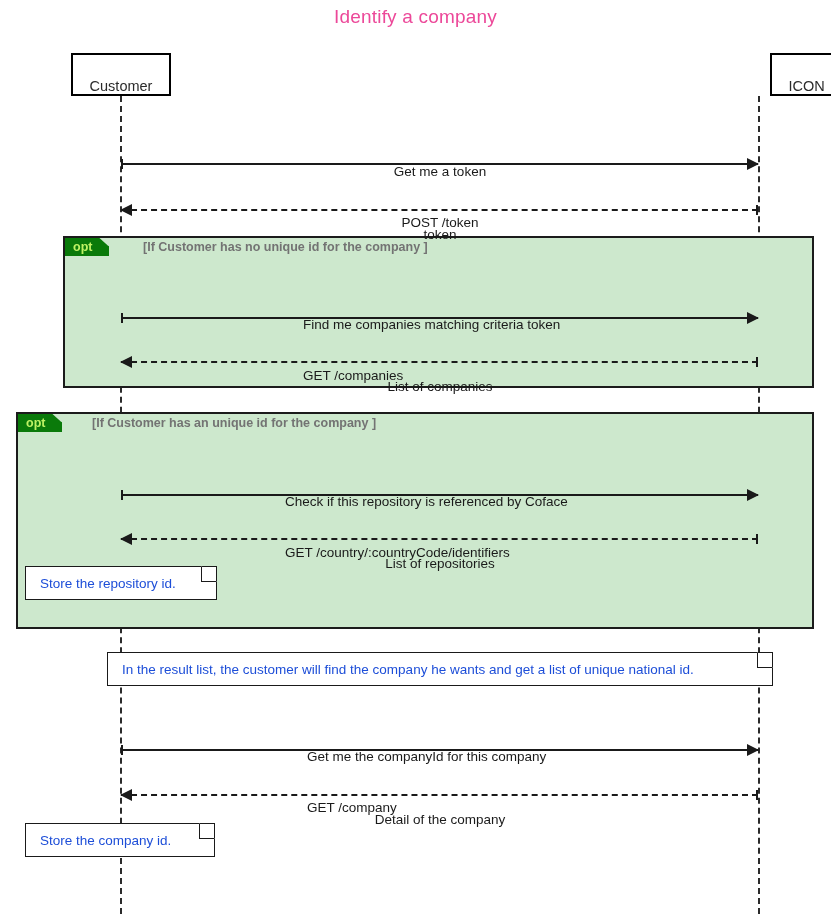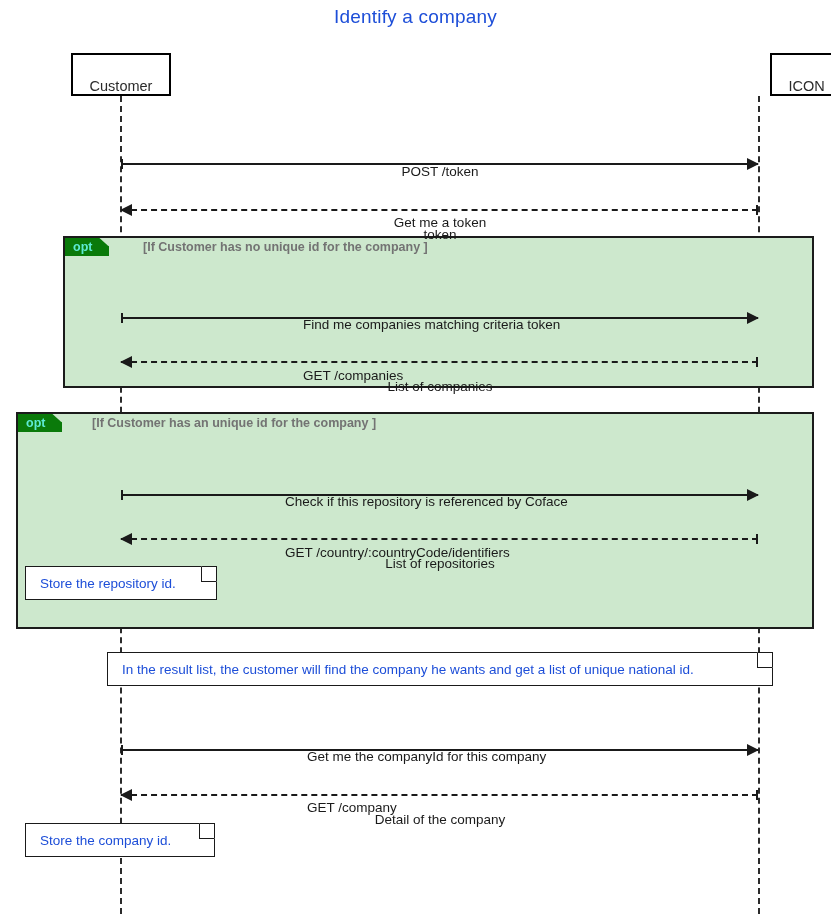--- a/index.html
+++ b/index.html
@@ -18,21 +18,21 @@
     background: #ffffff;
     overflow: hidden;
   }
   #diagram-title {
     position: absolute;
     left: 0;
     top: 6px;
     width: 831px;
     text-align: center;
     font-size: 19px;
-    color: #1d4ed8;
+    color: #ec4899;
     letter-spacing: .2px;
   }
   
   .participant-box {
     position: absolute;
     box-sizing: border-box;
     background: #ffffff;
     border: 2px solid #000000;
     display: flex;
     align-items: flex-end;
@@ -56,21 +56,21 @@
     background: #cde8cd;
     z-index: 2;
   }
   .fragment-tag {
     position: absolute;
     left: -0px;
     top: -0px;
     height: 18px;
     padding: 0 16px 0 8px;
     background: #0a7a0a;
-    color: #5eead4;
+    color: #bef264;
     font-size: 12.5px;
     font-weight: bold;
     line-height: 18px;
     text-align: center;
     border-right: 1px solid #0a7a0a;
     -webkit-clip-path: polygon(0 0, calc(100% - 10px) 0, 100% 50%, 100% 100%, 0 100%);
     clip-path: polygon(0 0, calc(100% - 10px) 0, 100% 50%, 100% 100%, 0 100%);
     box-sizing: border-box;
   }
   .fragment-guard {
@@ -186,22 +186,22 @@
   </div>
 
   <div class="participant-box" style="left:71px; top:53px; width:100px; height:43px;">
     <span>Customer</span>
   </div>
   <div class="participant-box" style="left:722px; top:53px; width:73px; height:43px;margin-left:48px;">
     <span>ICON</span>
   </div>
 
   <div class="message-label center" style="left:290px; top:129px; width:300px;">
+    <span class="note-text">Get me a token</span>
     <span class="note-text">POST /token</span>
-    <span class="note-text">Get me a token</span>
   </div>
   <div class="message to-right" style="left:121px; top:163px; width:637px;">
     <div class="tail"></div>
     <div class="line"></div>
     <div class="arrowhead"></div>
   </div>
 
   <div class="message-label center" style="left:290px; top:192px; width:300px;">
     <span class="note-text">token</span>
   </div>

